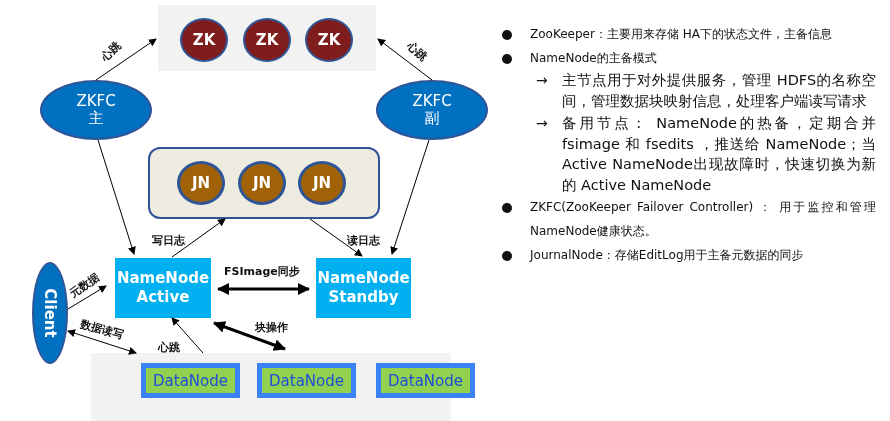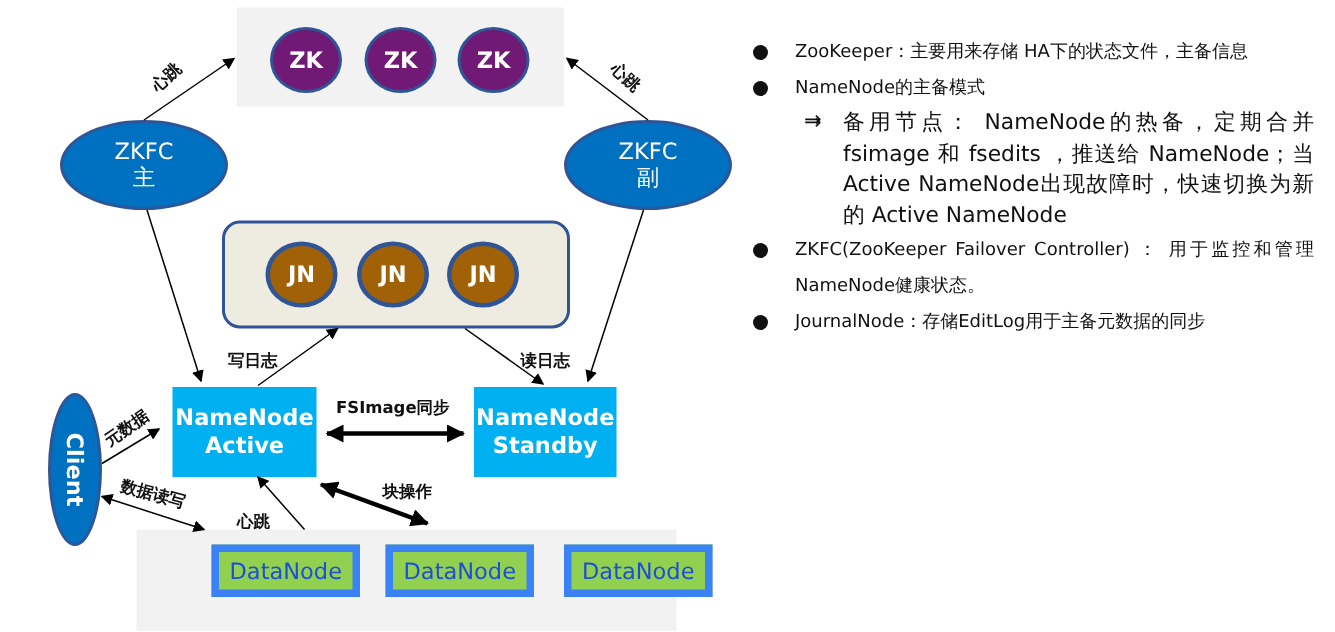--- a/index.html
+++ b/index.html
@@ -2,21 +2,21 @@
 <html><head>
 <meta charset="utf-8">
 <style>
   html, body { margin:0; padding:0; background:#ffffff; }
   body { width:890px; height:421px; position:relative; overflow:hidden;
          font-family:"DejaVu Sans", "Liberation Sans", sans-serif; }
   .abs { position:absolute; }
   .panel-grey { background:#f2f2f2; }
   .circle { position:absolute; border-radius:50%; display:flex; align-items:center; justify-content:center;
             color:#fff; font-weight:bold; font-size:15px; box-sizing:border-box; }
-  .zk { width:48px; height:44px; background:#701a75; border:2px solid #2f5597; }
+  .zk { width:48px; height:44px; background:#7f1d1d; border:2px solid #2f5597; }
   .jn { width:48px; height:44px; background:#a16207; border:3px solid #2f5597;text-align:right; }
   .ellipse { position:absolute; border-radius:50%; display:flex; flex-direction:column; align-items:center;
              justify-content:center; color:#fff; font-weight:normal; font-size:15px; line-height:17px;
              background:#0070c0; border:2px solid #2f5597; box-sizing:border-box; }
   .nn { position:absolute; background:#00b0f0; color:#fff; font-weight:bold; font-size:15px;
         line-height:19px; display:flex; flex-direction:column; align-items:center; justify-content:center;
         text-align:center; }
   .dn { position:absolute; background:#92d050; border:5px solid #3b82f6; color:#1d4ed8; font-size:15px;
         display:flex; align-items:center; justify-content:center; box-sizing:border-box;margin-left:36px; }
   .lbl { position:absolute; font-size:11px; font-weight:bold; color:#111; white-space:nowrap; }
@@ -111,20 +111,21 @@
   <div class="b1">
     <span class="dot"></span>
     <span>ZooKeeper：主要用来存储 HA下的状态文件，主备信息</span>
   </div>
   <div class="b1">
     <span class="dot"></span>
     <span>NameNode的主备模式</span>
   </div>
   <div class="b2">
     <span class="arr">→</span>
+    <span>主节点用于对外提供服务，管理  HDFS的名称空间，管理数据块映射信息，处理客户端读写请求</span>
   </div>
   <div class="b2" style="margin-top:2px;">
     <span class="arr">→</span>
     <span>备用节点： NameNode的热备，定期合并  fsimage 和 fsedits ，推送给 NameNode；当Active NameNode出现故障时，快速切换为新的  Active NameNode</span>
   </div>
   <div class="b1">
     <span class="dot"></span>
     <span>ZKFC(ZooKeeper Failover Controller) ： 用于监控和管理 NameNode健康状态。</span>
   </div>
   <div class="b1">

